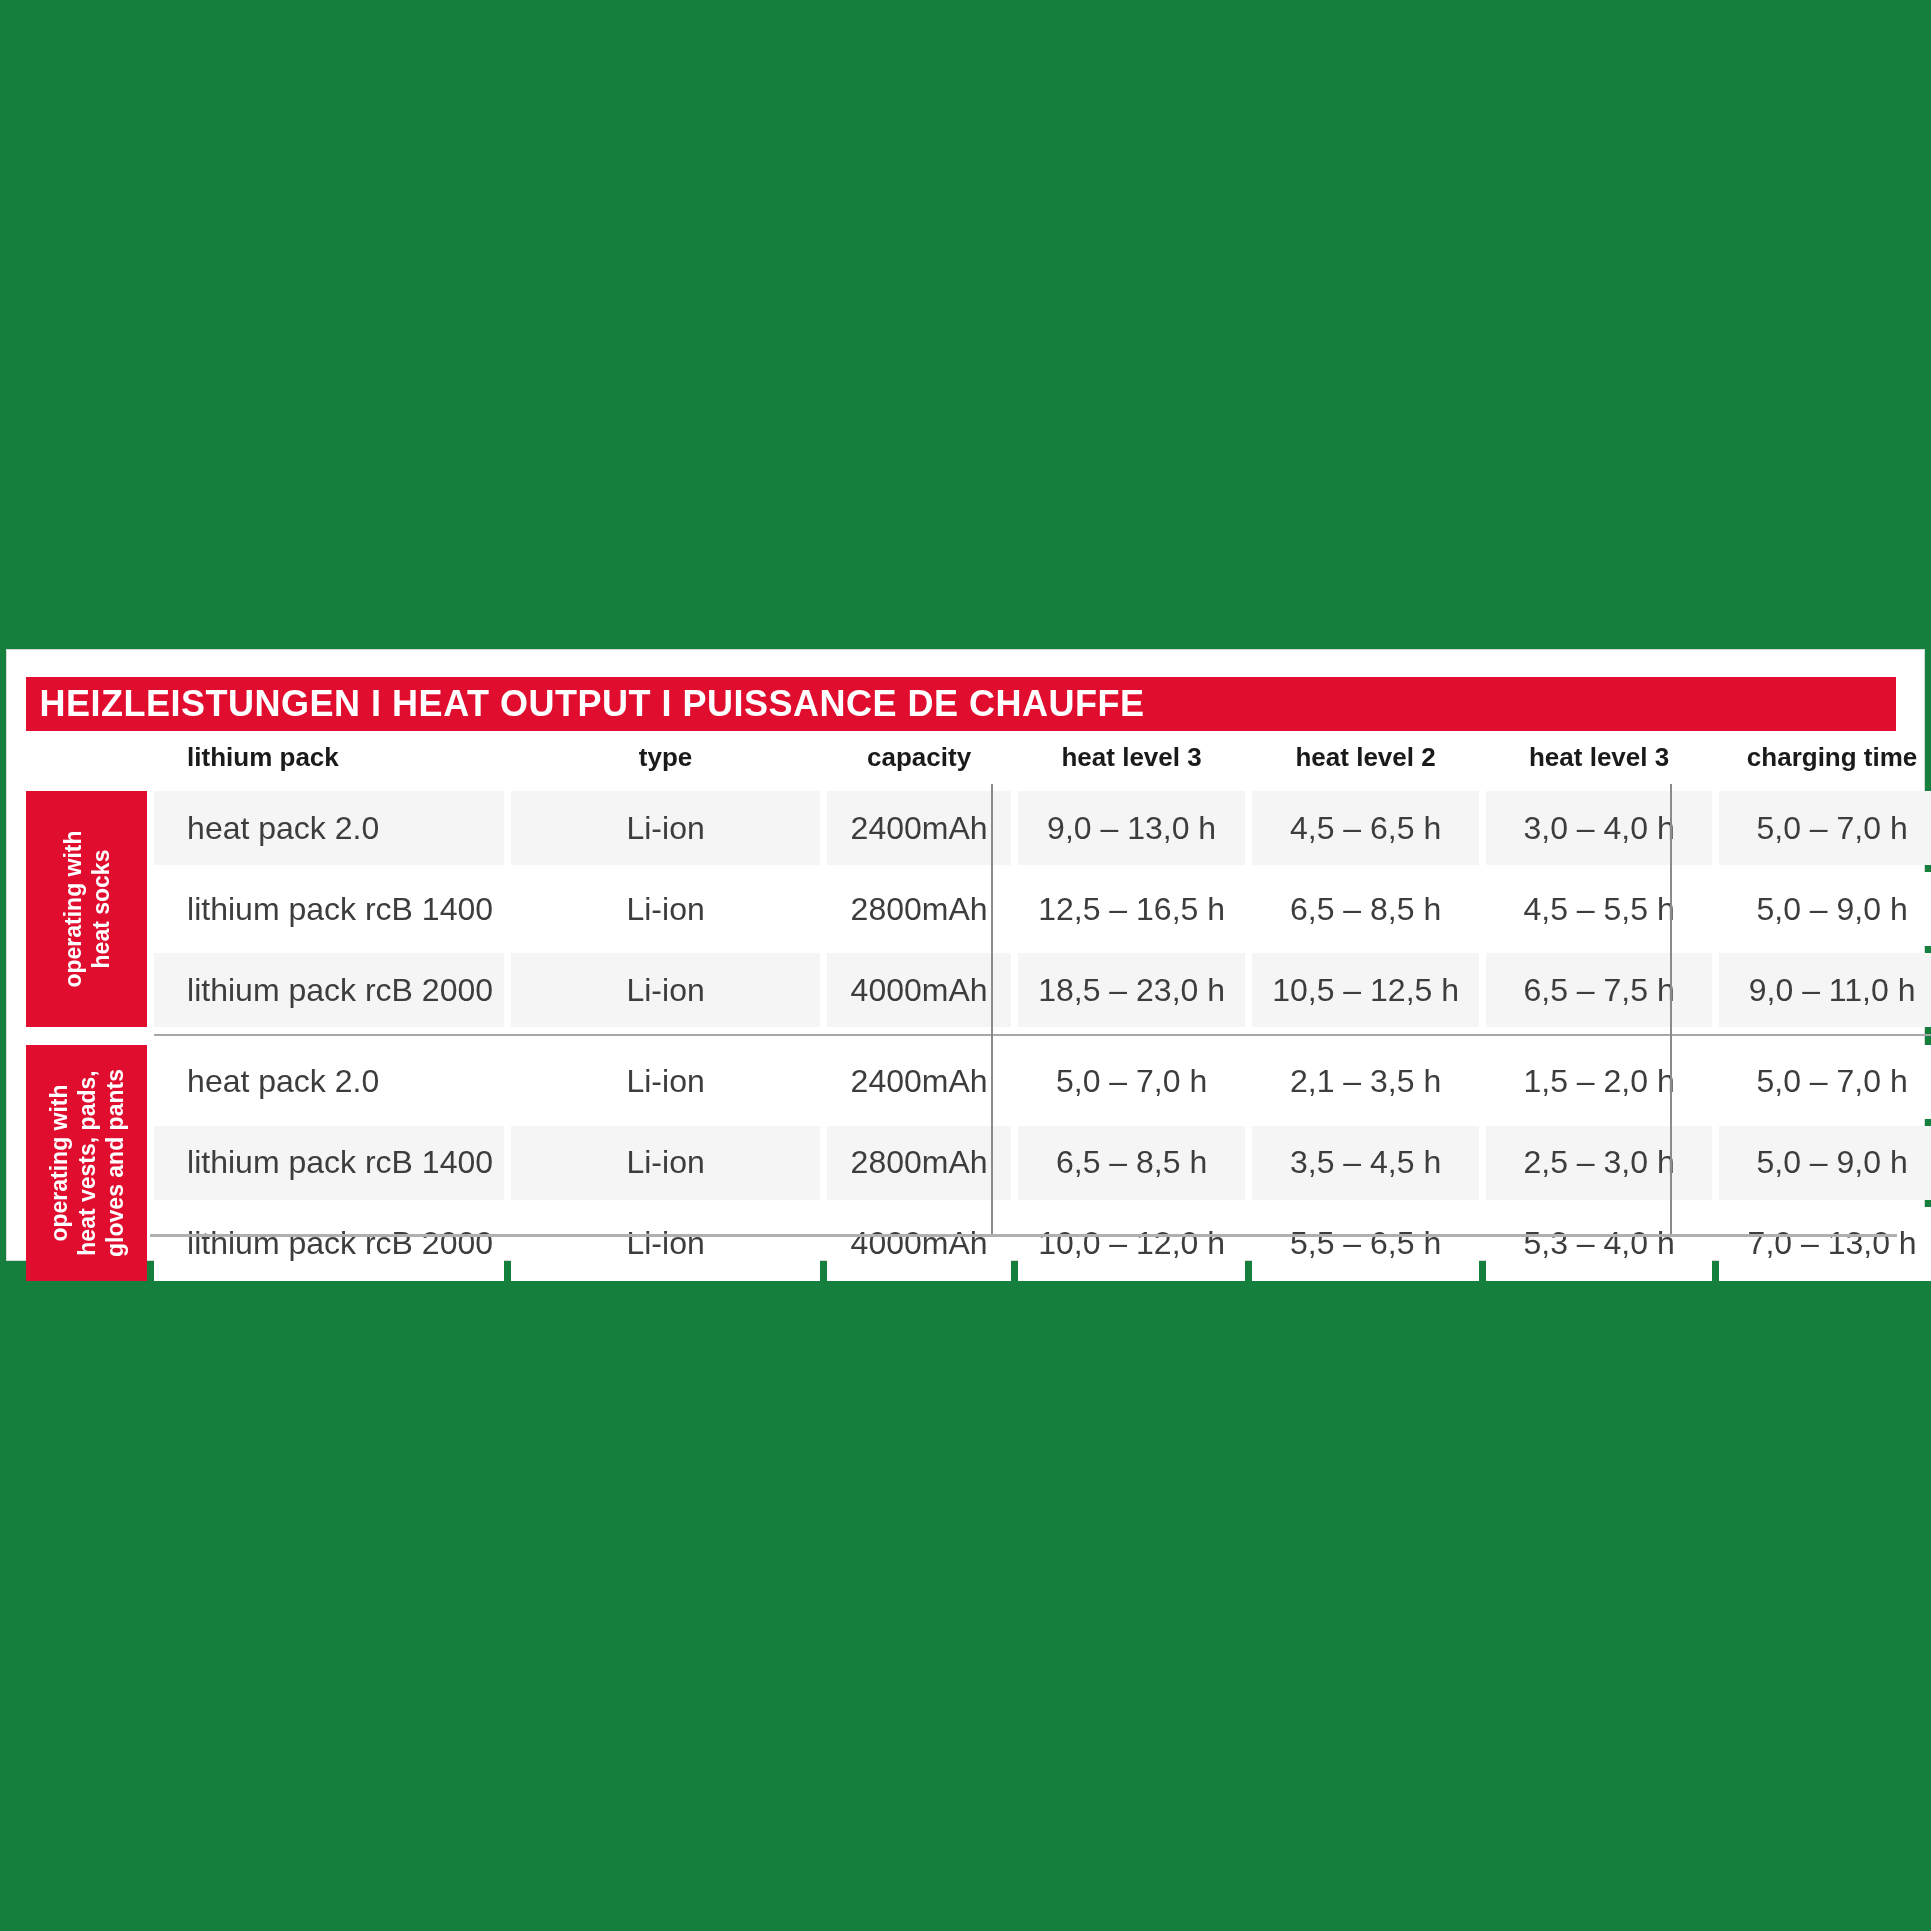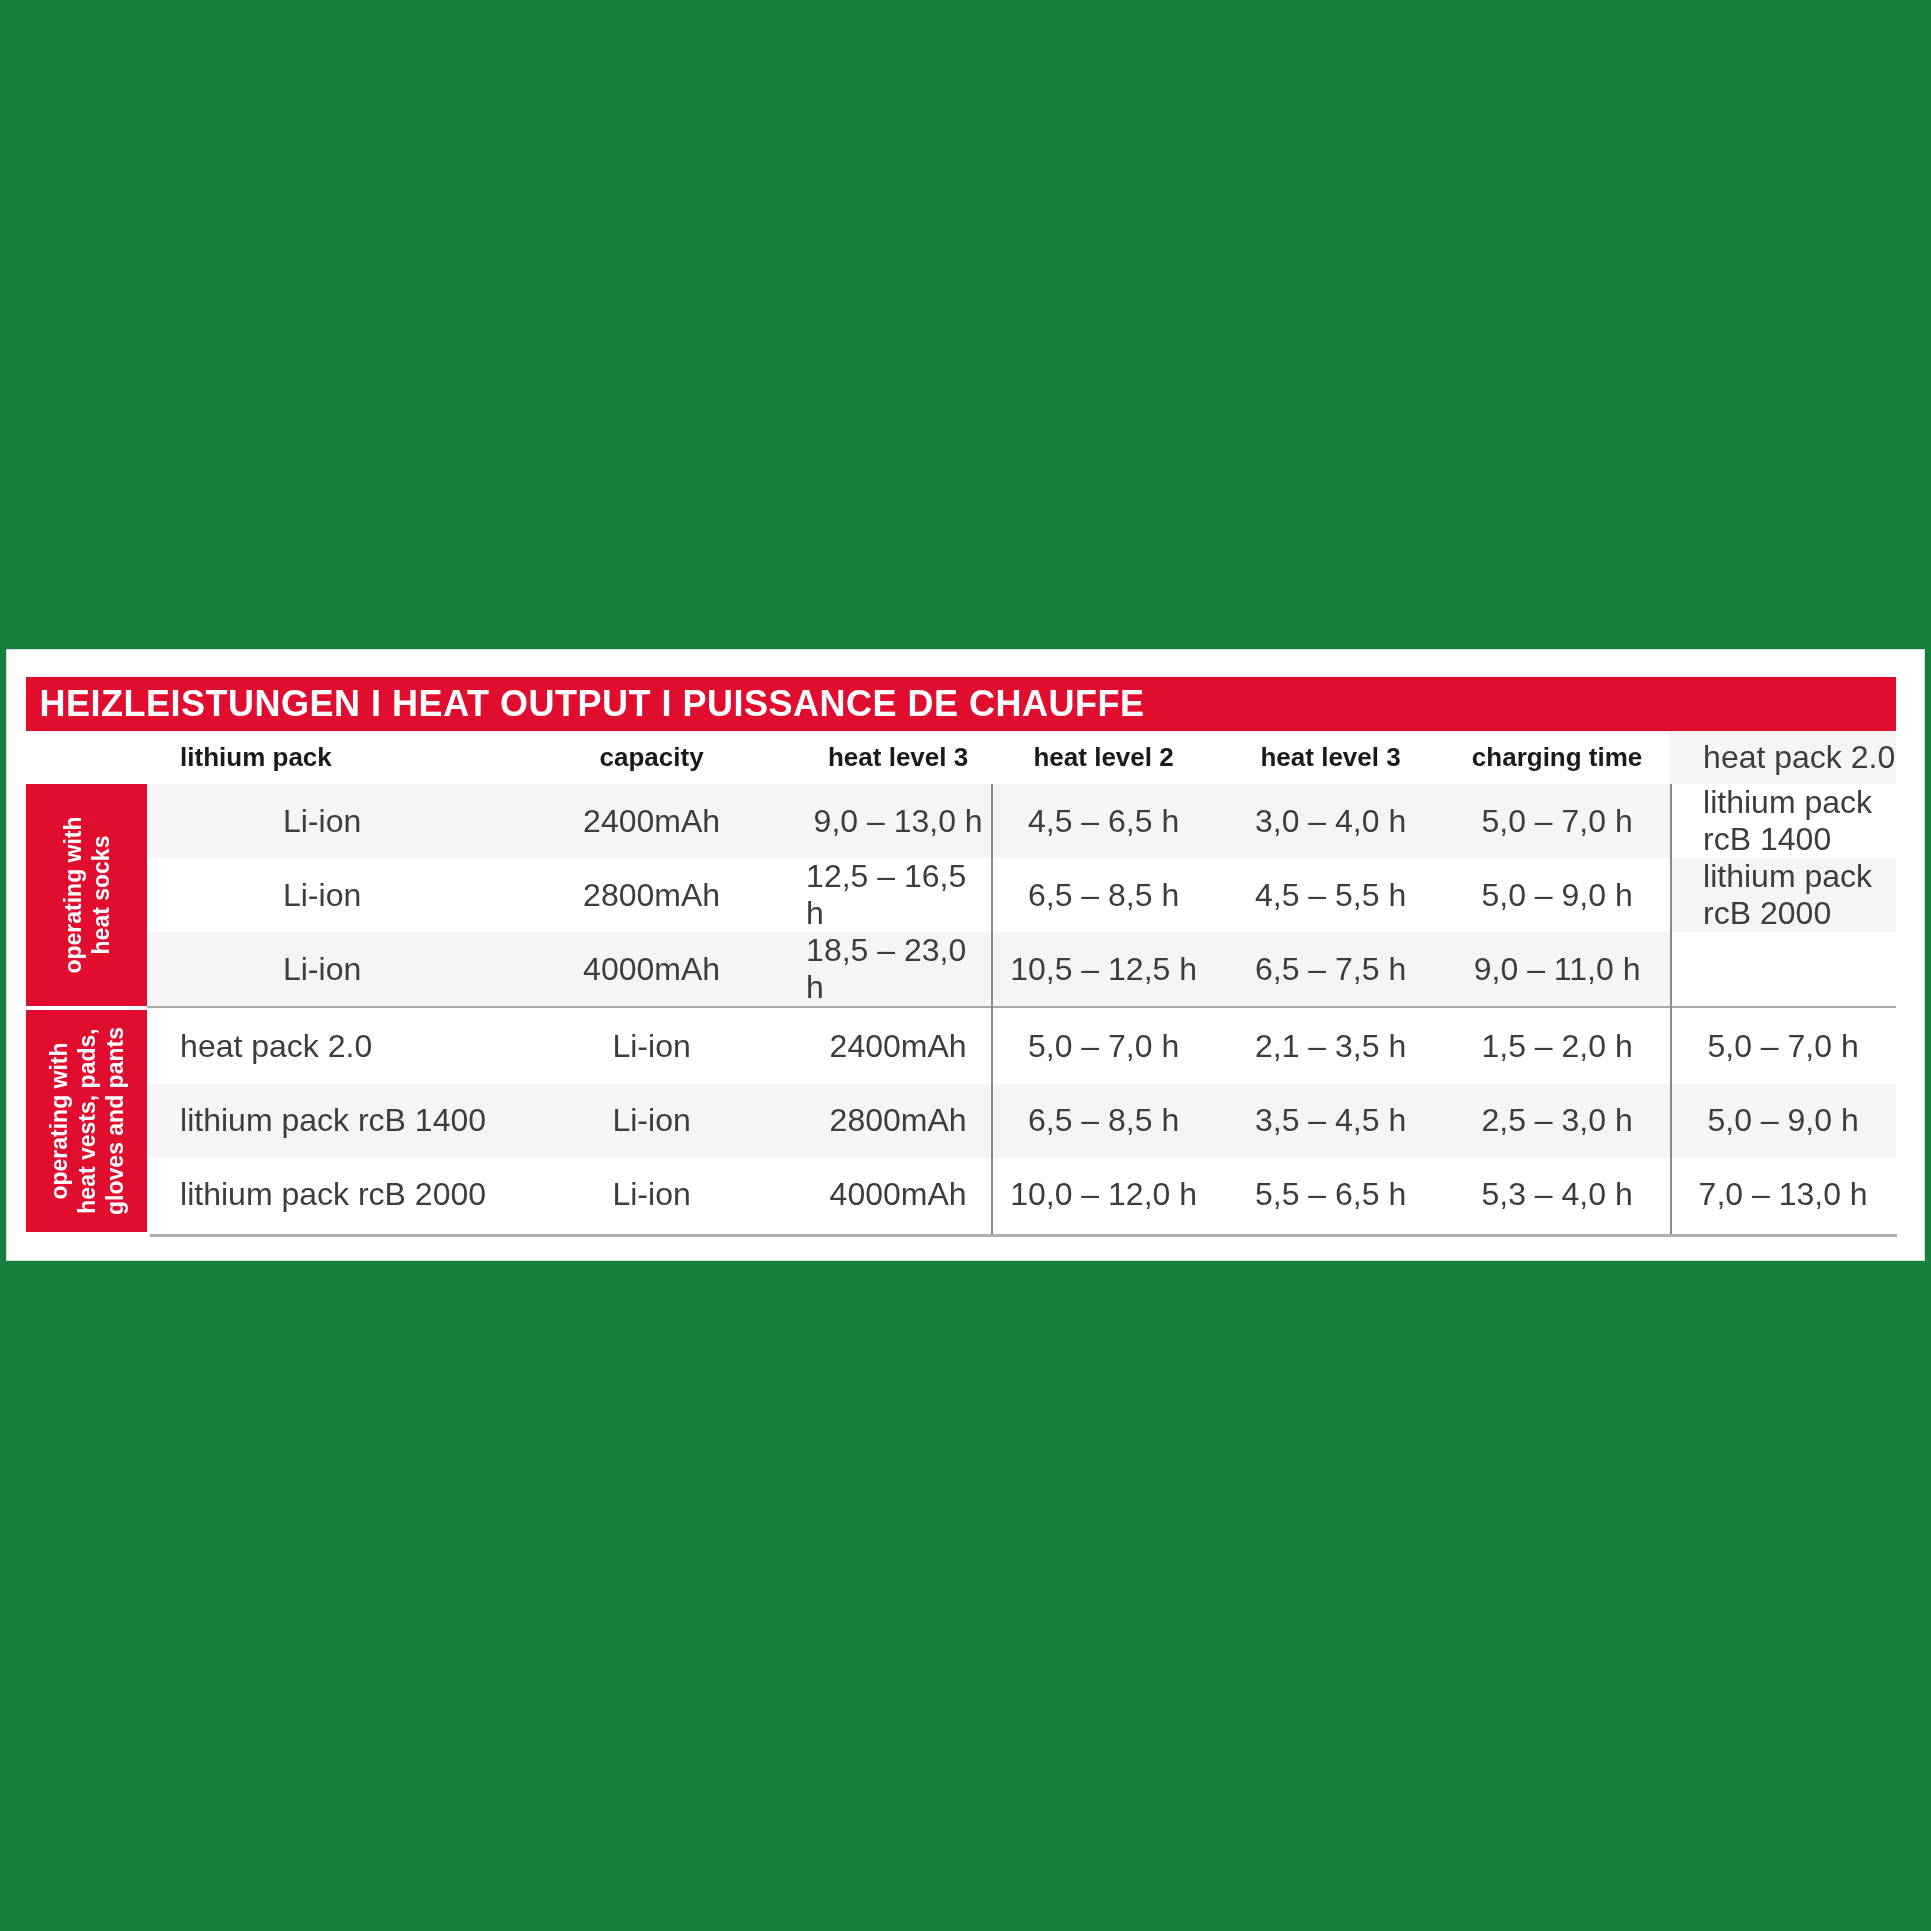--- a/index.html
+++ b/index.html
@@ -43,20 +43,21 @@
     left: 19.3px;
     top: 81px;
     width: 1870px;
     height: 506px;
   }
   .grid {
     display: grid;
     grid-template-columns: 121px 350px 309px 184px 227px 227px 226px 226px;
     grid-template-rows: 53px 74px 74px 74px 3.9px 74px 74px 74px;
     width: 1870px;
+    gap: 7px;
   }
   .hcell {
     display: flex;
     align-items: center;
     justify-content: center;
     font-size: 26px;
     font-weight: bold;
     color: #1a1a1a;
   }
   .hcell.left { justify-content: flex-start; padding-left: 33px; box-sizing: border-box; }
@@ -121,20 +122,21 @@
 
     <div class="banner">
       <span>HEIZLEISTUNGEN I HEAT OUTPUT I PUISSANCE DE CHAUFFE</span>
     </div>
 
     <div class="grid-wrap">
       <div class="grid">
 
         <div class="hcell"></div>
         <div class="hcell left">lithium pack</div>
+        <div class="hcell">type</div>
         <div class="hcell">capacity</div>
         <div class="hcell">heat level 3</div>
         <div class="hcell">heat level 2</div>
         <div class="hcell">heat level 3</div>
         <div class="hcell">charging time</div>
 
         <div class="sidebar g1">
           <div class="rot">
             <span style="display:block">operating with</span>
             <span style="display:block">heat socks</span>

